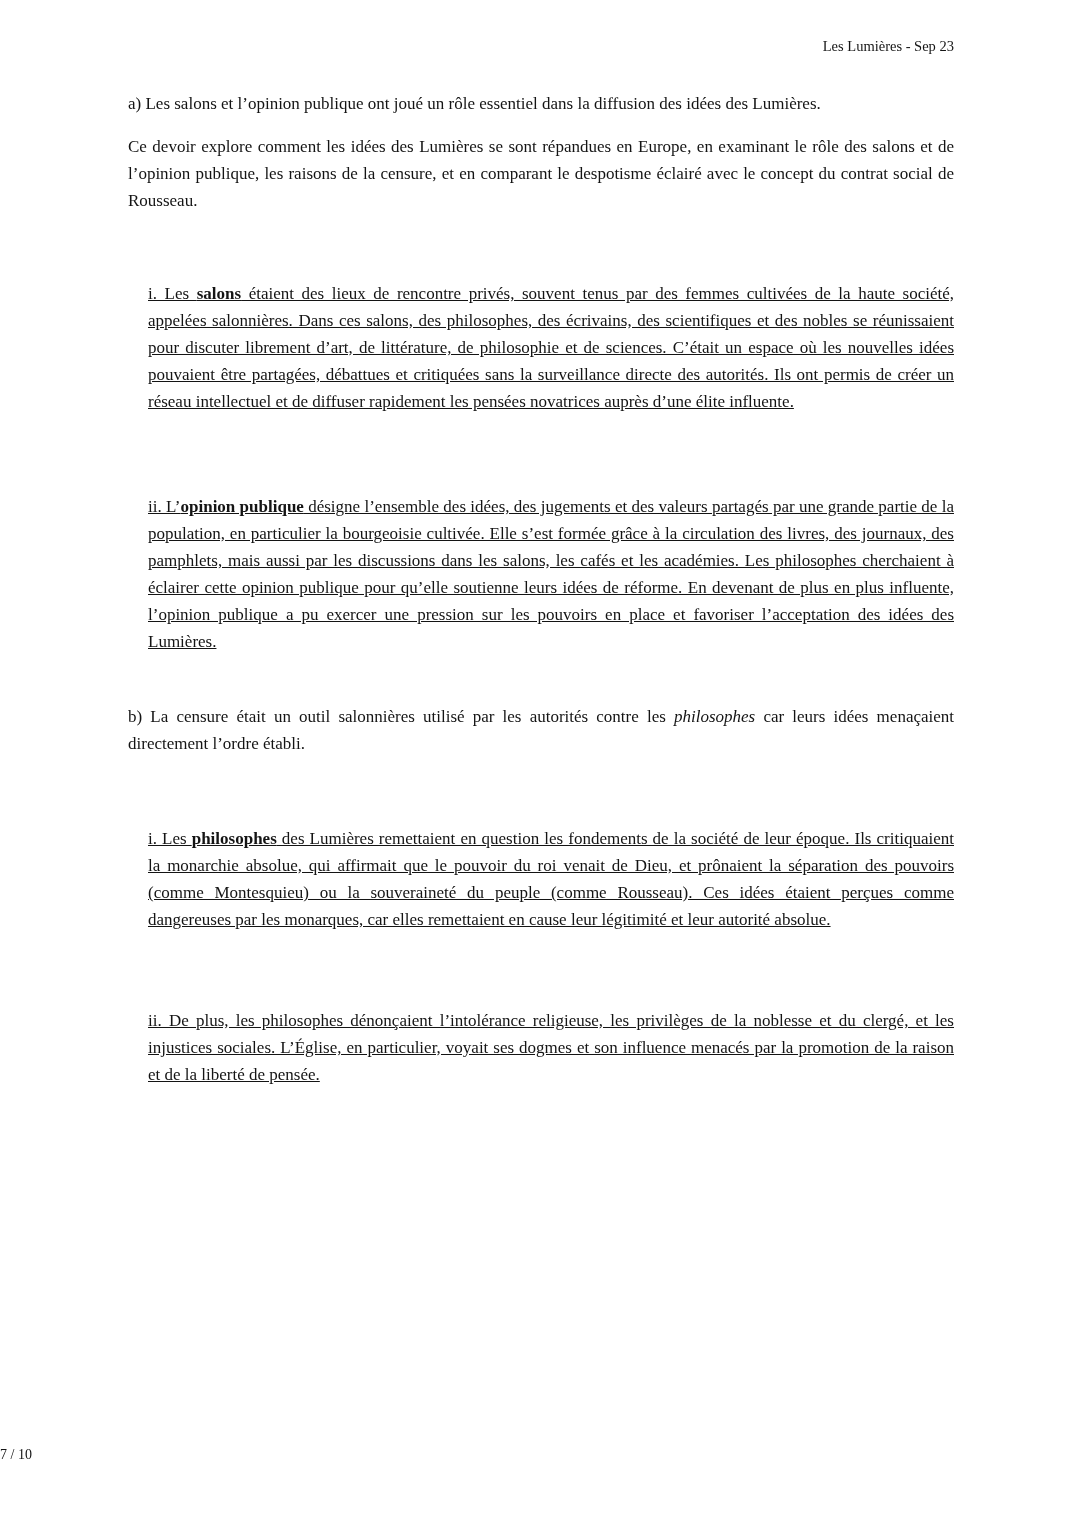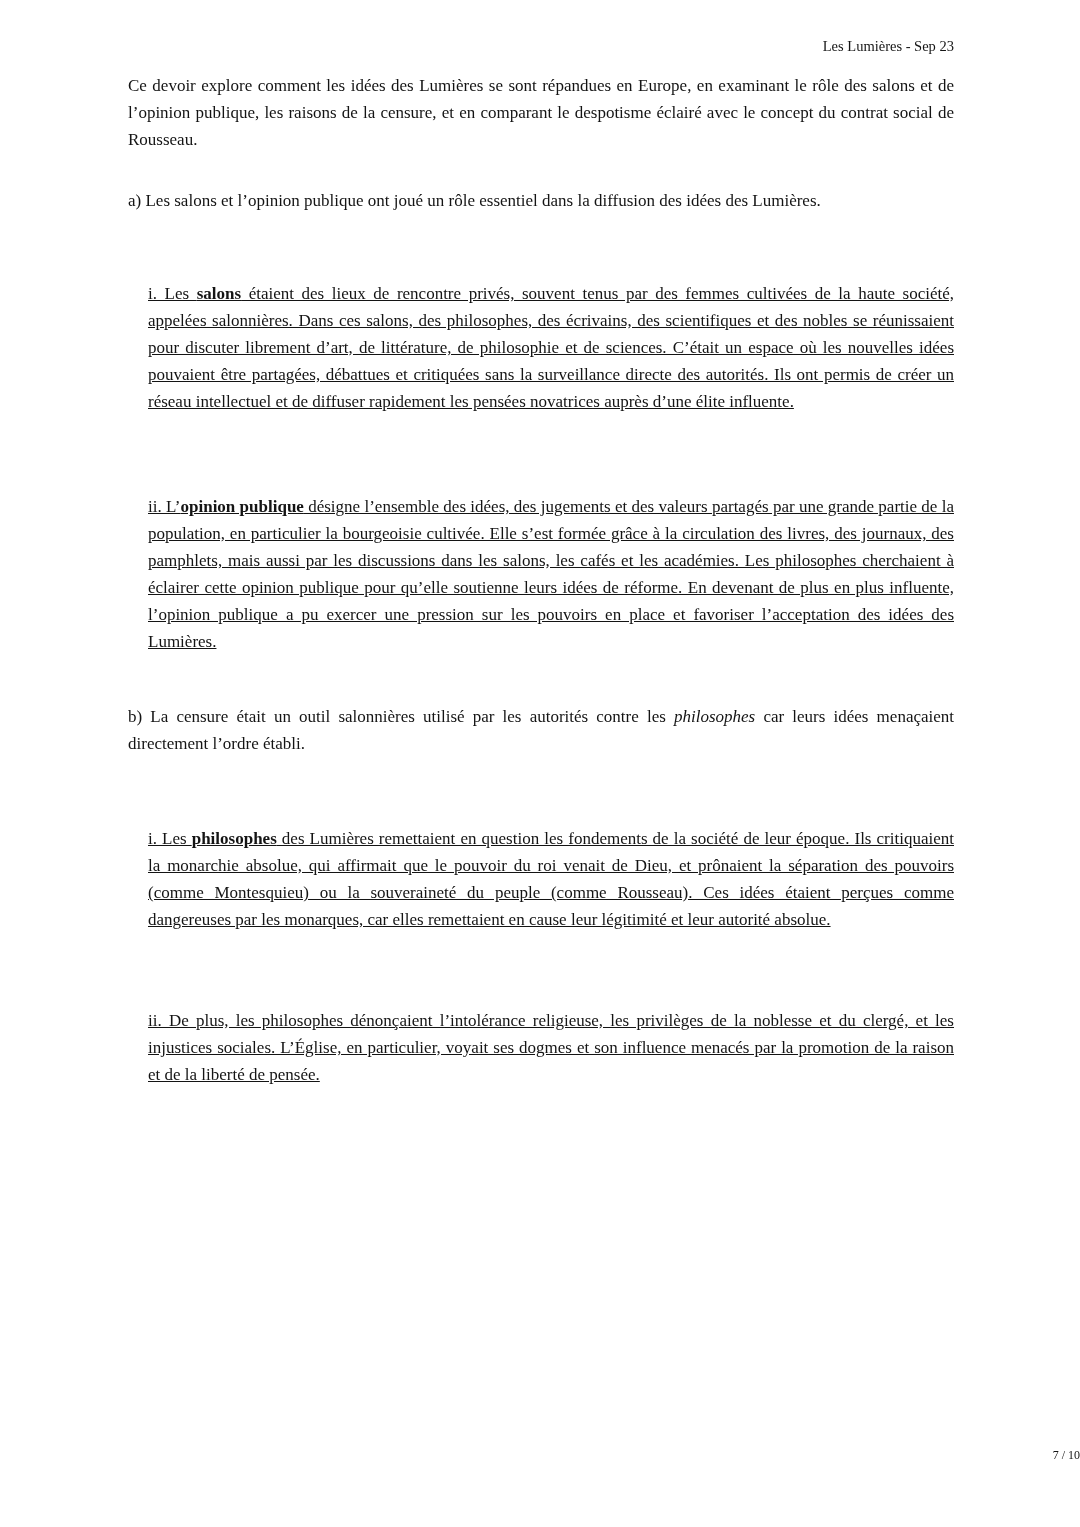--- a/index.html
+++ b/index.html
@@ -40,39 +40,39 @@
   .mt-item-ai { margin-top: 66px; }
   .mt-item-aii{ margin-top: 78px; }
   .mt-lead-b  { margin-top: 48px; }
   .mt-item-bi { margin-top: 68px; }
   .mt-item-bii{ margin-top: 74px; }
   .page-footer {
     position: absolute;
     left: 0;
     right: 0;
     bottom: 64px;
-    text-align: right;
-    font-size: 12px;
+    text-align: left;
+    font-size: 14px;
   }
   .seg-b { font-weight: bold; }
   .seg-i { font-style: italic; }
 </style>
 </head>
 <body>
 
 <div class="page">
 
   <div class="running-header">
     <span>Les Lumières - Sep 23</span>
   </div>
 
 
+  <p class="para mt-lead-a"><span>a) Les salons et l’opinion publique ont joué un rôle essentiel dans la diffusion des idées des Lumières.</span></p>
+
   <p class="para mt-intro"><span>Ce devoir explore comment les idées des Lumières se sont répandues en Europe, en examinant le rôle des salons et de l’opinion publique, les raisons de la censure, et en comparant le despotisme éclairé avec le concept du contrat social de Rousseau.</span></p>
-
-  <p class="para mt-lead-a"><span>a) Les salons et l’opinion publique ont joué un rôle essentiel dans la diffusion des idées des Lumières.</span></p>
 
   <p class="para indent mt-item-ai"><span>i. Les </span><span class="seg-b">salons</span><span> étaient des lieux de rencontre privés, souvent tenus par des femmes cultivées de la haute société, appelées salonnières. Dans ces salons, des philosophes, des écrivains, des scientifiques et des nobles se réunissaient pour discuter librement d’art, de littérature, de philosophie et de sciences. C’était un espace où les nouvelles idées pouvaient être partagées, débattues et critiquées sans la surveillance directe des autorités. Ils ont permis de créer un réseau intellectuel et de diffuser rapidement les pensées novatrices auprès d’une élite influente.</span></p>
 
   <p class="para indent mt-item-aii"><span>ii. L’</span><span class="seg-b">opinion publique</span><span> désigne l’ensemble des idées, des jugements et des valeurs partagés par une grande partie de la population, en particulier la bourgeoisie cultivée. Elle s’est formée grâce à la circulation des livres, des journaux, des pamphlets, mais aussi par les discussions dans les salons, les cafés et les académies. Les philosophes cherchaient à éclairer cette opinion publique pour qu’elle soutienne leurs idées de réforme. En devenant de plus en plus influente, l’opinion publique a pu exercer une pression sur les pouvoirs en place et favoriser l’acceptation des idées des Lumières.</span></p>
 
   <p class="para mt-lead-b"><span>b) La censure était un outil salonnières utilisé par les autorités contre les </span><span class="seg-i">philosophes</span><span> car leurs idées menaçaient directement l’ordre établi.</span></p>
 
   <p class="para indent mt-item-bi"><span>i. Les </span><span class="seg-b">philosophes</span><span> des Lumières remettaient en question les fondements de la société de leur époque. Ils critiquaient la monarchie absolue, qui affirmait que le pouvoir du roi venait de Dieu, et prônaient la séparation des pouvoirs (comme Montesquieu) ou la souveraineté du peuple (comme Rousseau). Ces idées étaient perçues comme dangereuses par les monarques, car elles remettaient en cause leur légitimité et leur autorité absolue.</span></p>
 
   <p class="para indent mt-item-bii"><span>ii. De plus, les philosophes dénonçaient l’intolérance religieuse, les privilèges de la noblesse et du clergé, et les injustices sociales. L’Église, en particulier, voyait ses dogmes et son influence menacés par la promotion de la raison et de la liberté de pensée.</span></p>

